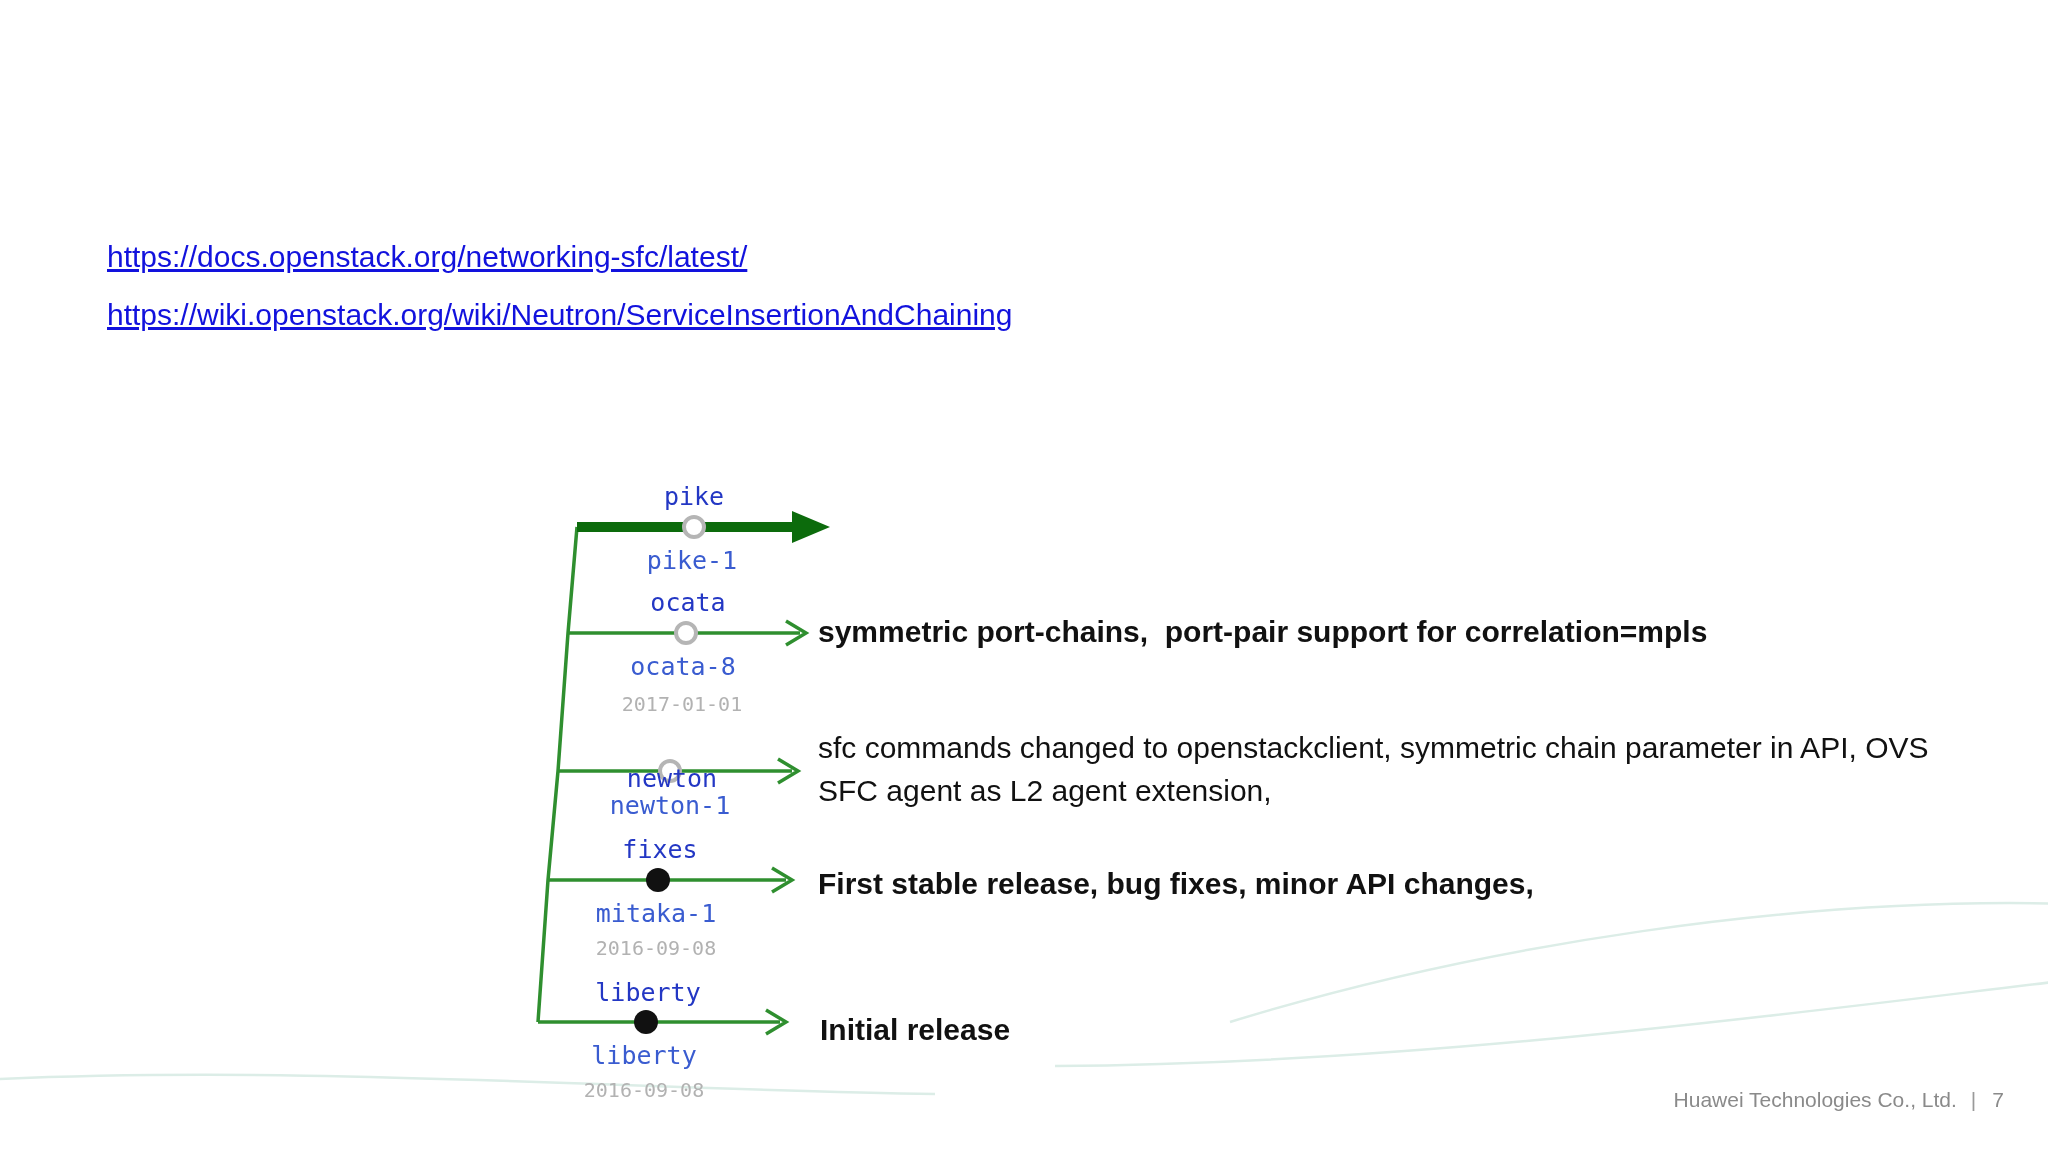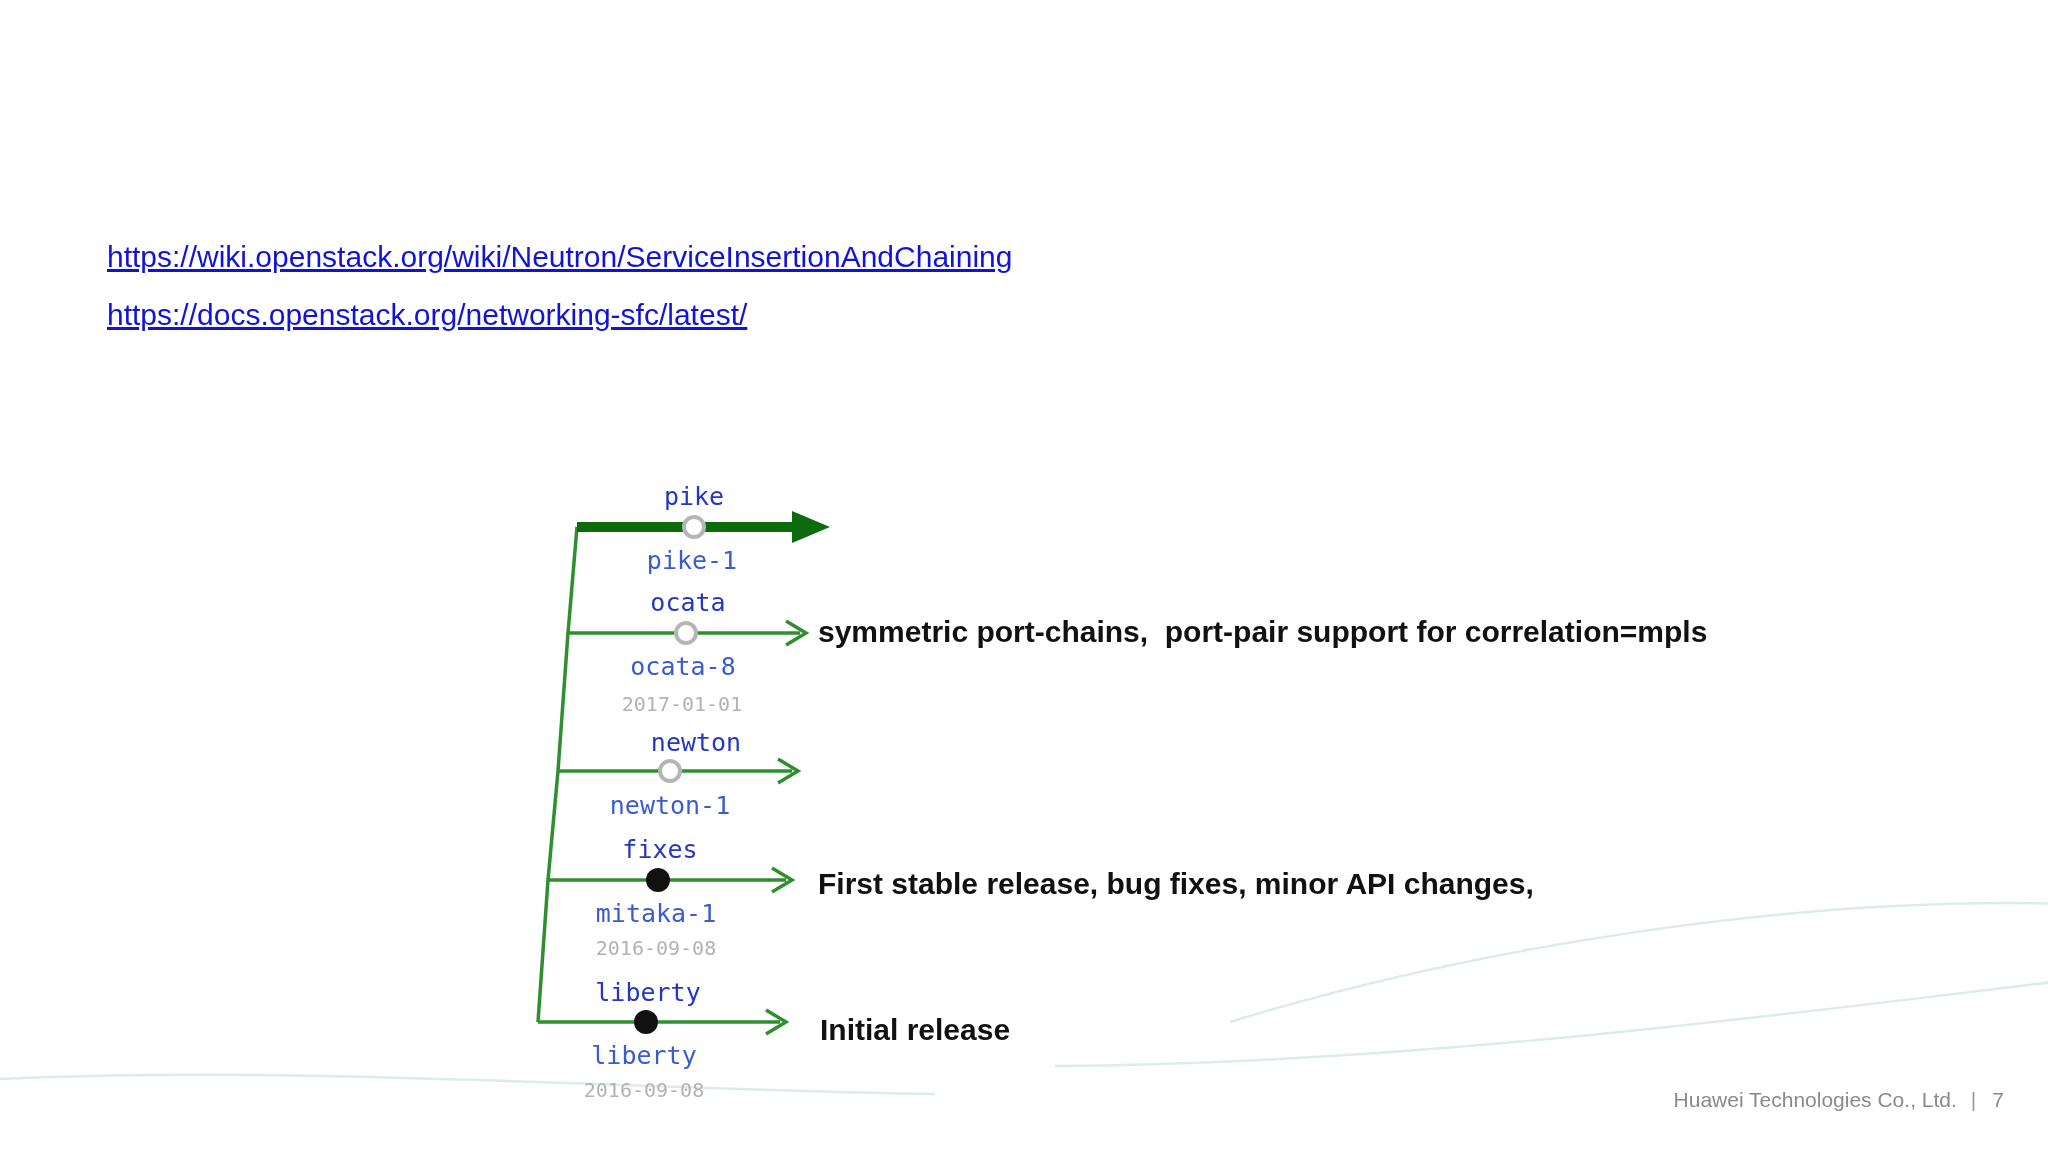--- a/index.html
+++ b/index.html
@@ -66,22 +66,22 @@
 <div class="slide">
 
   <svg class="deco-svg" viewBox="0 0 2048 1152">
     <path d="M1230,1022 C1480,945 1800,896 2070,904" fill="none" stroke="#dcede7" stroke-width="2.5"></path>
     <path d="M1055,1066 C1420,1064 1800,1012 2070,980" fill="none" stroke="#dcede7" stroke-width="2.5"></path>
     <path d="M-20,1080 C300,1064 640,1090 935,1094" fill="none" stroke="#dcede7" stroke-width="2.5"></path>
   </svg>
 
 
   <div class="links">
+    <a href="#">https://docs.openstack.org/networking-sfc/latest/</a>
     <a href="#">https://wiki.openstack.org/wiki/Neutron/ServiceInsertionAndChaining</a>
-    <a href="#">https://docs.openstack.org/networking-sfc/latest/</a>
   </div>
 
   <svg class="graph-svg" viewBox="0 0 2048 1152">
 
     <polyline points="577,527 568,633 558,771 548,880 538,1022" fill="none" stroke="#2f8f2f" stroke-width="3.5"></polyline>
 
     <line x1="577" y1="527" x2="796" y2="527" stroke="#0c6b0c" stroke-width="10"></line>
     <polygon points="792,511 830,527 792,543" fill="#0c6b0c"></polygon>
     <circle cx="694" cy="527" r="10" fill="#ffffff" stroke="#b5b5b5" stroke-width="4"></circle>
 
@@ -102,32 +102,33 @@
     <circle cx="646" cy="1022" r="12" fill="#111111"></circle>
   </svg>
 
   <div class="tl-label tl-name" style="left:694px; top:482px;">pike</div>
   <div class="tl-label tl-sub" style="left:692px; top:546px;">pike-1</div>
 
   <div class="tl-label tl-name" style="left:688px; top:588px;">ocata</div>
   <div class="tl-label tl-sub" style="left:683px; top:652px;">ocata-8</div>
   <div class="tl-label tl-date" style="left:682px; top:692px;">2017-01-01</div>
 
-  <div class="tl-label tl-name" style="left:672px; top:728px;margin-left:24px;">newton</div>
+  <div class="tl-label tl-name" style="left:672px; top:764px;">newton</div>
   <div class="tl-label tl-sub" style="left:670px; top:791px;">newton-1</div>
 
   <div class="tl-label tl-name" style="left:660px; top:835px;">fixes</div>
   <div class="tl-label tl-sub" style="left:656px; top:899px;">mitaka-1</div>
   <div class="tl-label tl-date" style="left:656px; top:936px;">2016-09-08</div>
 
   <div class="tl-label tl-name" style="left:648px; top:978px;">liberty</div>
   <div class="tl-label tl-sub" style="left:644px; top:1041px;">liberty</div>
   <div class="tl-label tl-date" style="left:644px; top:1078px;">2016-09-08</div>
 
   <div class="desc nowrap" style="left:818px; top:610px;">symmetric port-chains,  port-pair support for correlation=mpls</div>
+  <div class="desc" style="left:818px; top:726px; width:1120px;">sfc commands changed to openstackclient, symmetric chain parameter in API, OVS SFC agent as L2 agent extension,</div>
   <div class="desc nowrap" style="left:818px; top:862px;">First stable release, bug fixes, minor API changes,</div>
   <div class="desc nowrap" style="left:820px; top:1008px;">Initial release</div>
 
   <div class="footer">
     <span>Huawei Technologies Co., Ltd.</span><span class="sep">|</span><span>7</span>
   </div>
 
 </div>
 
 </body></html>

